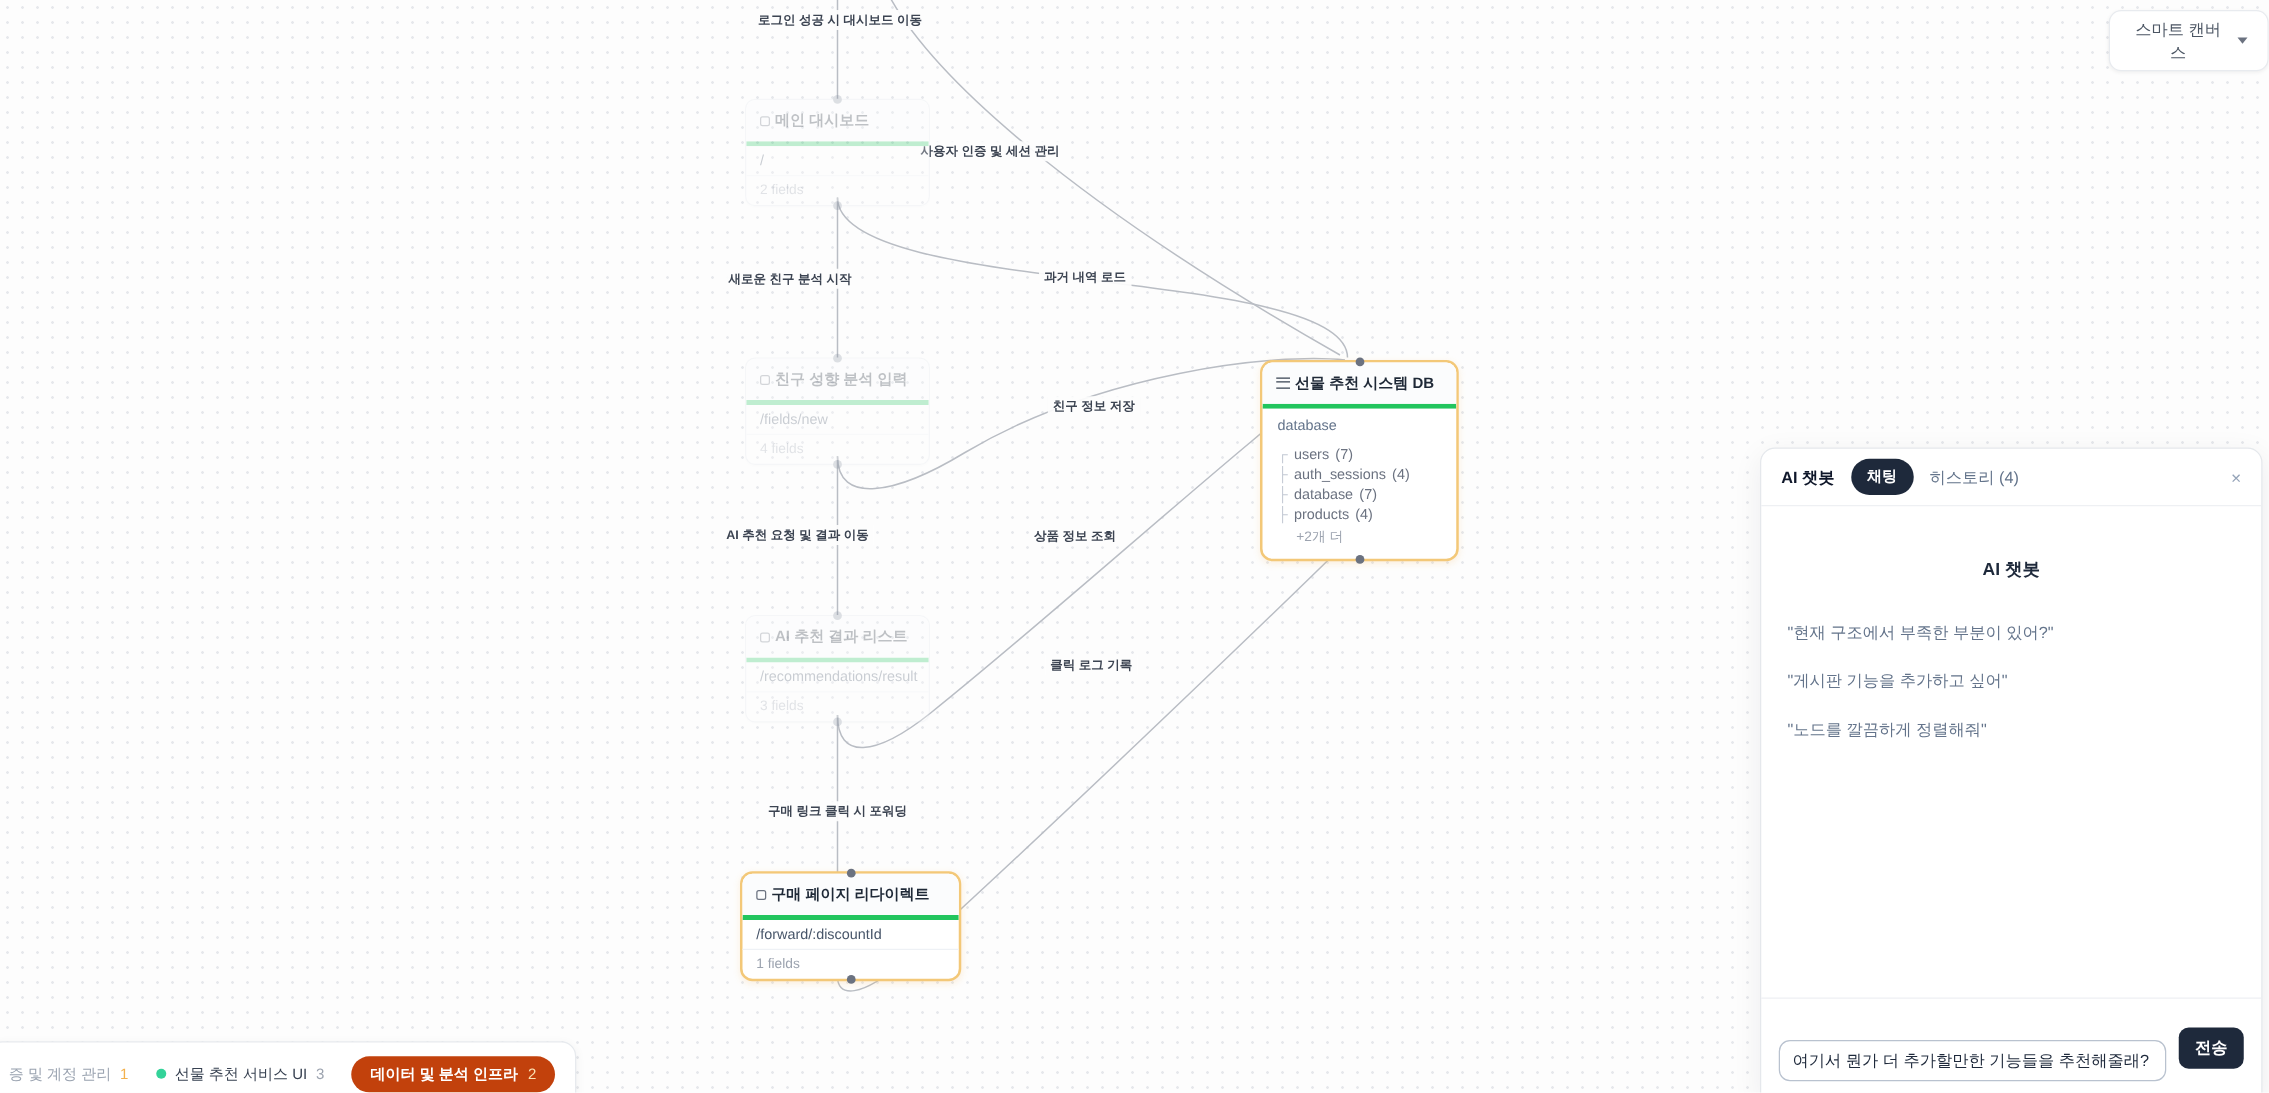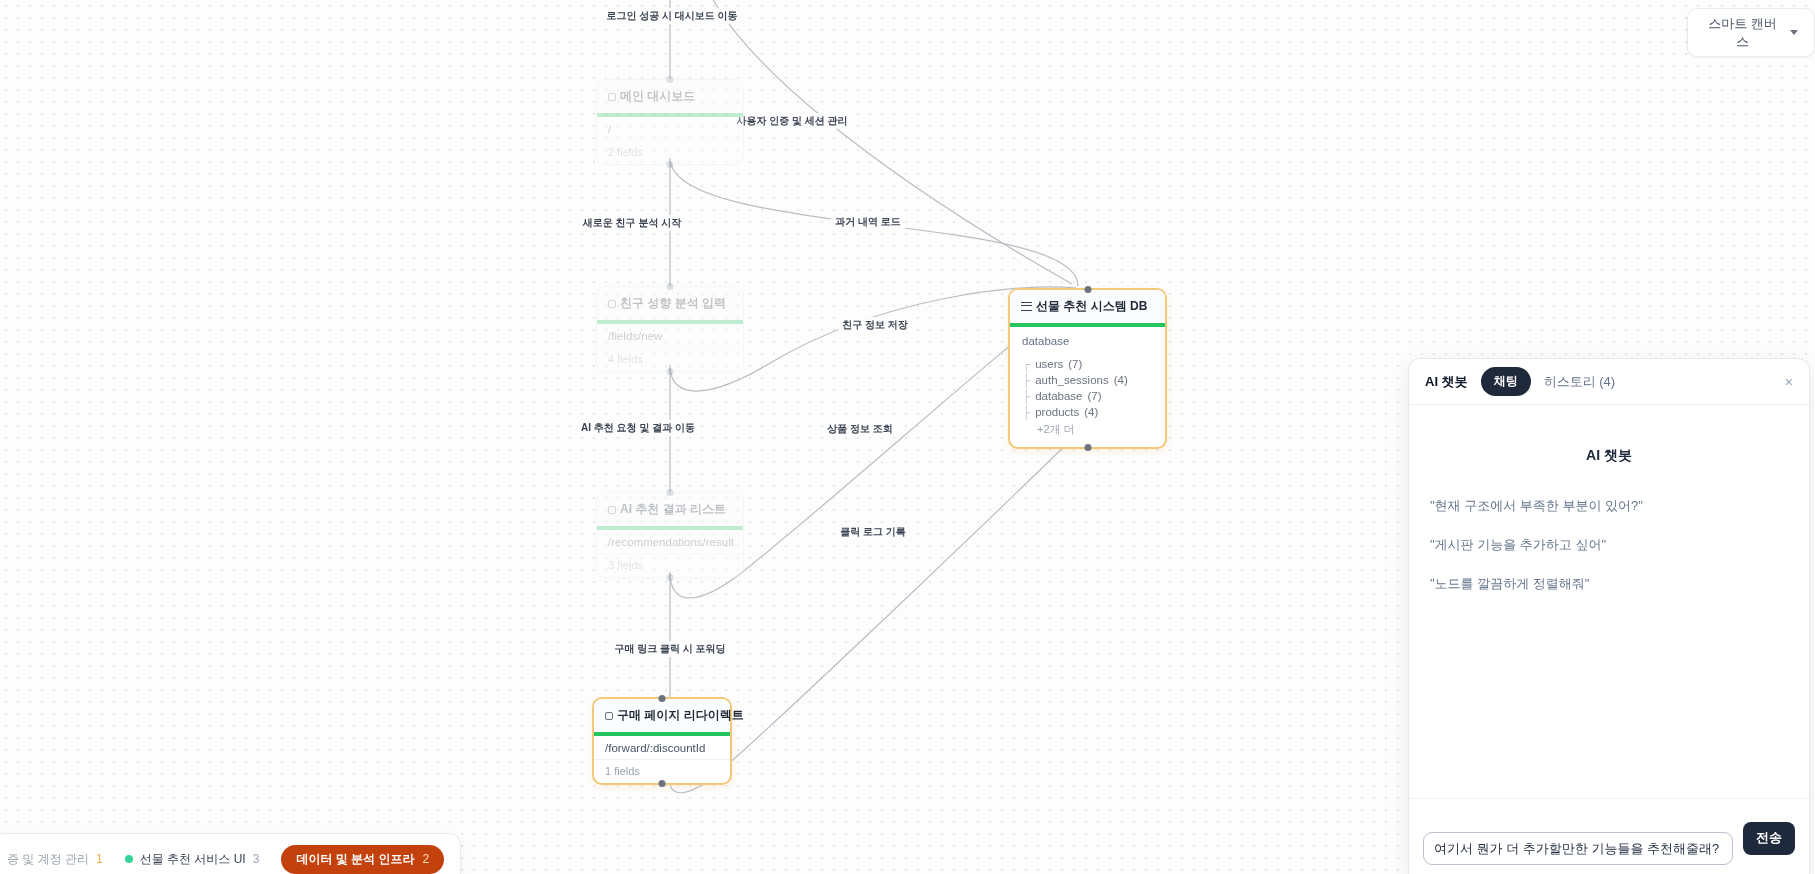--- a/index.html
+++ b/index.html
@@ -147,21 +147,21 @@
   <span class="handle top"></span>
   <div class="node-header">
     <span class="sq-icon"></span>
     <span class="node-title">AI 추천 결과 리스트</span>
   </div>
   <div class="node-path">/recommendations/result</div>
   <div class="node-fields">3 fields</div>
   <span class="handle bottom"></span>
 </div>
 
-<div class="node hl" style="left:592px; top:697px; width:140px;">
+<div class="node hl" style="left:592px; top:697px; width:177px;">
   <span class="handle top"></span>
   <div class="node-header">
     <span class="sq-icon"></span>
     <span class="node-title">구매 페이지 리다이렉트</span>
   </div>
   <div class="node-path">/forward/:discountId</div>
   <div class="node-fields">1 fields</div>
   <span class="handle bottom"></span>
 </div>
 

